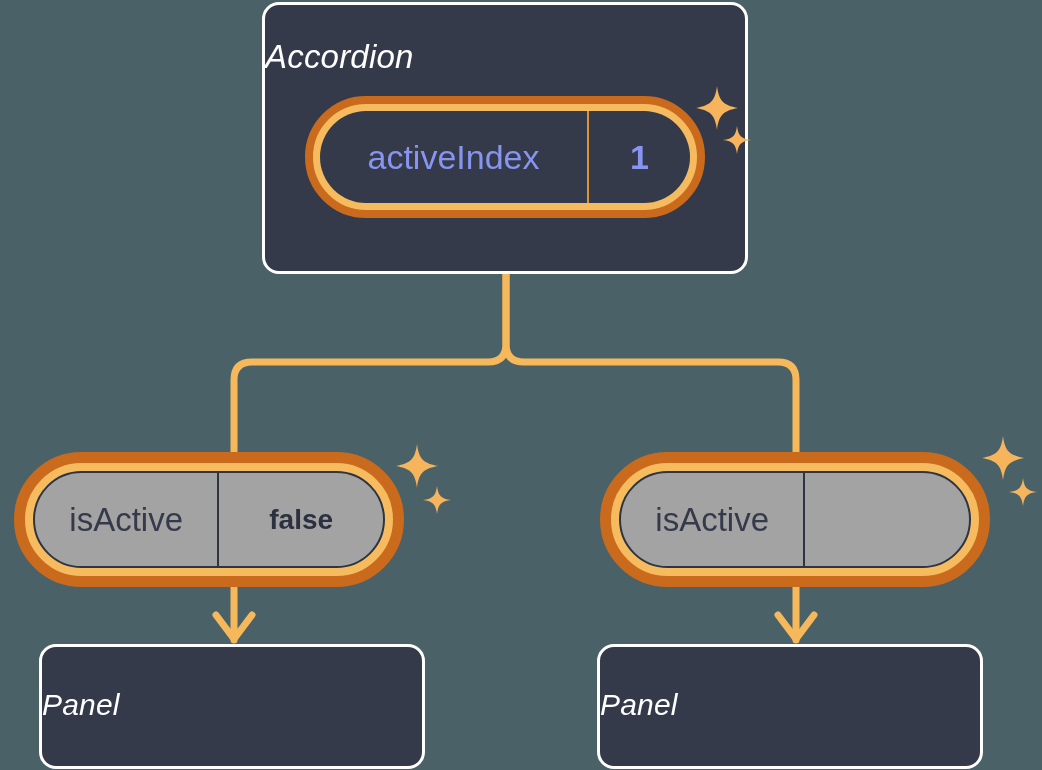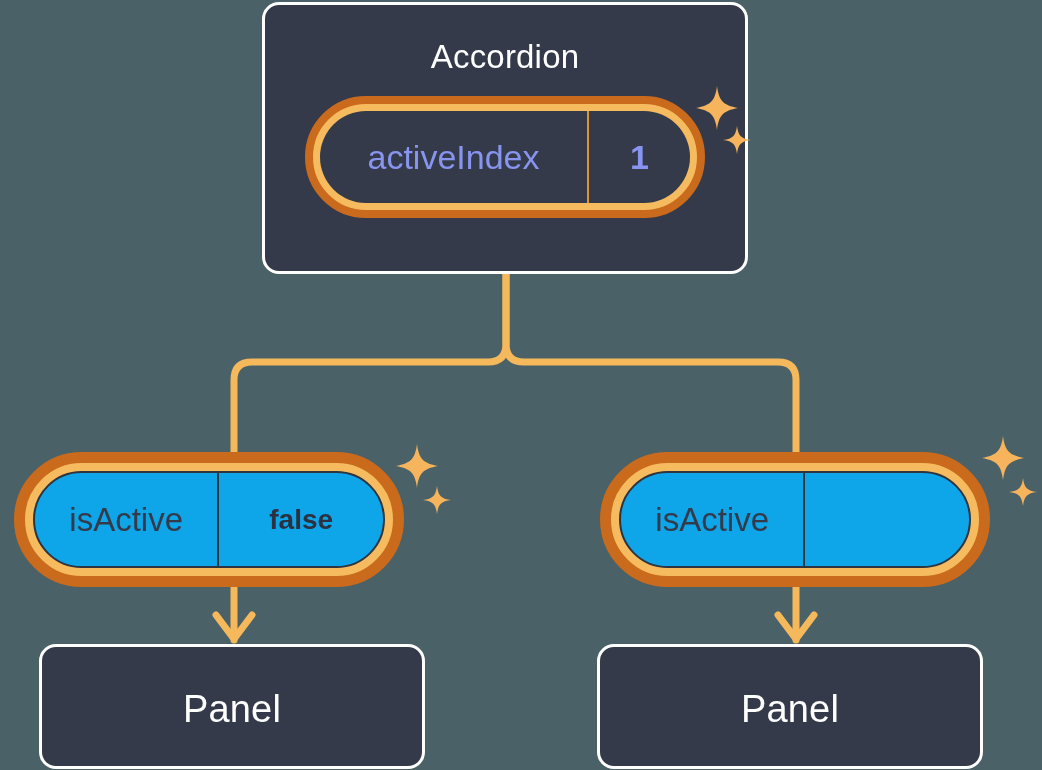--- a/index.html
+++ b/index.html
@@ -38,22 +38,23 @@
     background: #343a4a;
     border: 3px solid #ffffff;
     border-radius: 17px;
     box-sizing: border-box;
     z-index: 2;
   }
   .card-title {
     color: #ffffff;
     font-size: 33px;
     font-weight: 400;
-    text-align: center;
+    text-align: left;
     letter-spacing: 0.2px;
+    font-style: italic;
   }
 
   
   #root-card {
     left: 262px;
     top: 2px;
     width: 486px;
     height: 272px;
   }
   #root-card .card-title {
@@ -63,21 +64,21 @@
   
   .panel-card {
     width: 386px;
     height: 125px;
     top: 644px;
   }
   #panel-left  { left: 39px;  }
   #panel-right { left: 597px; }
   .panel-card .card-title {
     margin-top: 41px;
-    font-size: 38px;
+    font-size: 30px;
   }
 
   
   .pill-wrap {
     position: absolute;
     z-index: 3;
   }
   .pill {
     position: relative;
     box-sizing: border-box;
@@ -136,21 +137,21 @@
     border: 11px solid #c96a1c;
     background: #f6bb5f;
     border-radius: 999px;
     padding: 8px;
     box-sizing: border-box;
   }
   .pill-leaf .inner {
     display: flex;
     width: 100%;
     height: 100%;
-    background: #0ea5e9;
+    background: #a3a3a3;
     border: 2px solid #2e3440;
     border-radius: 999px;
     box-sizing: border-box;
     overflow: hidden;
   }
   .pill-leaf .pill-key {
     flex: 0 0 53%;
     color: #343a4a;
     font-size: 33px;
     font-weight: 400;

